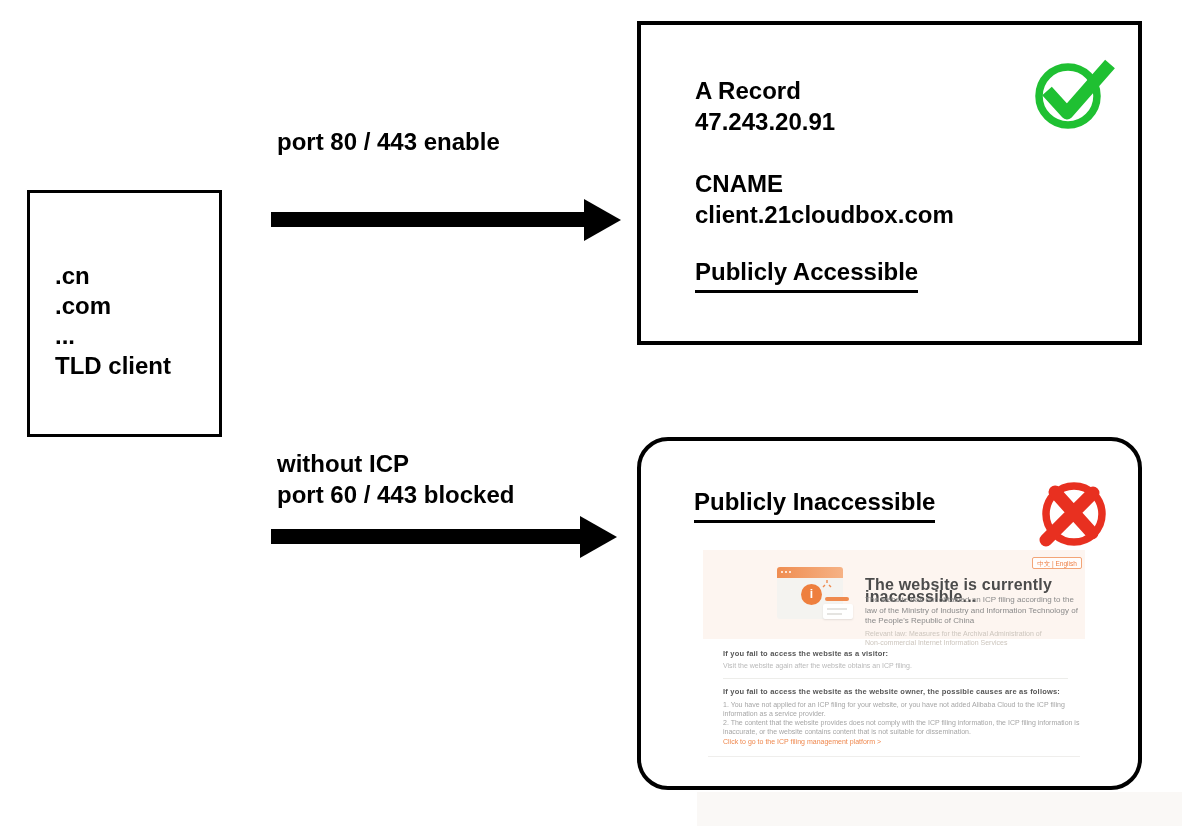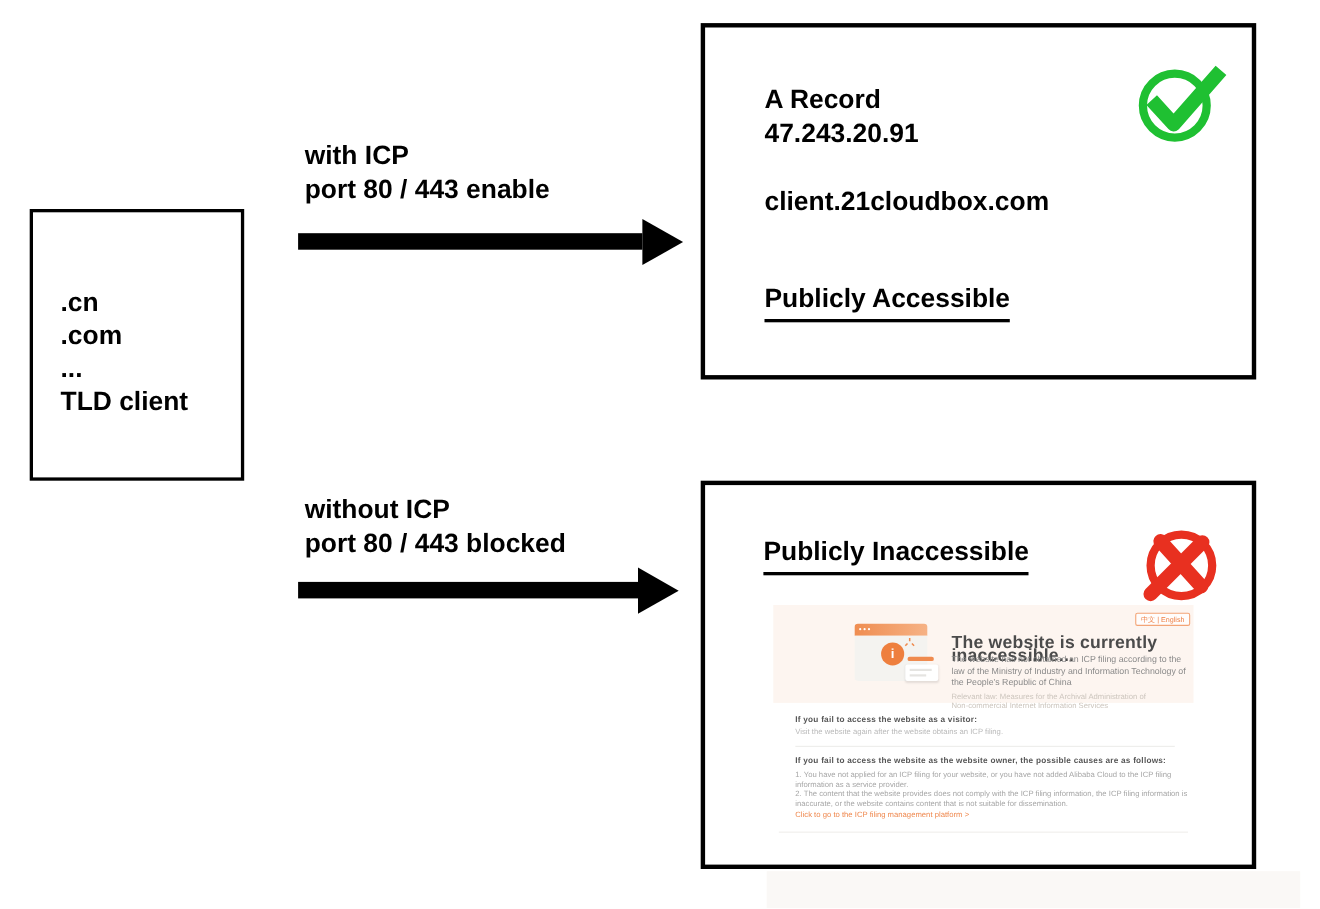--- a/index.html
+++ b/index.html
@@ -18,21 +18,21 @@
   .shaft{height:15px;background:#000;}
   .shaft1{left:271px;top:212px;width:313px;}
   .shaft2{left:271px;top:529px;width:309px;}
   .head{width:0;height:0;border-top:21px solid transparent;border-bottom:21px solid transparent;border-left:37px solid #000;}
   .head1{left:584px;top:199px;}
   .head2{left:580px;top:516px;}
 
   
   .rbox{width:505px;border:4px solid #000;box-sizing:border-box;background:transparent;}
   .box-ok{left:637px;top:21px;height:324px;}
-  .box-bad{left:637px;top:437px;height:353px;z-index:2;}
+  .box-bad{left:637px;top:437px;height:353px;z-index:2;border-radius:31px;}
   .rbox .abs{position:absolute;}
   .rec{font-size:24px;line-height:31px;white-space:nowrap;}
   .rec1{left:54px;top:50px;}
   .rec2{left:54px;top:143px;}
   .status{font-size:24px;line-height:31px;white-space:nowrap;border-bottom:3px solid #000;padding-bottom:3px;}
   .status1{left:54px;top:231px;}
   .status2{left:53px;top:45px;}
   .icon-ok{left:385px;top:30px;}
   .icon-bad{left:395px;top:37px;}
 
@@ -72,39 +72,39 @@
 <div class="canvas">
 
   <div class="abs src-box">
     <div>.cn</div>
     <div>.com</div>
     <div>...</div>
     <div>TLD client</div>
   </div>
 
   <div class="abs arrow-label lbl1">
-    <div>with ICP</div>
     <div>port 80 / 443 enable</div>
   </div>
   <div class="abs shaft shaft1"></div>
   <div class="abs head head1"></div>
 
   <div class="abs arrow-label lbl2">
     <div>without ICP</div>
-    <div>port 80 / 443 blocked</div>
+    <div>port 60 / 443 blocked</div>
   </div>
   <div class="abs shaft shaft2"></div>
   <div class="abs head head2"></div>
 
   <div class="abs rbox box-ok">
     <div class="abs rec rec1">
       <div>A Record</div>
       <div>47.243.20.91</div>
     </div>
     <div class="abs rec rec2">
+      <div>CNAME</div>
       <div>client.21cloudbox.com</div>
     </div>
     <div class="abs status status1">Publicly Accessible</div>
     <svg class="abs icon-ok" width="92" height="80" viewBox="0 0 92 80">
       <circle cx="42" cy="41" r="29" fill="none" stroke-width="7.5" stroke="#1fc032"></circle>
       <path d="M21 36 L41 58 L84 9" fill="none" stroke-width="13" stroke-linejoin="round" stroke="#1fc032"></path>
     </svg>
   </div>
 
   <div class="abs shot">

